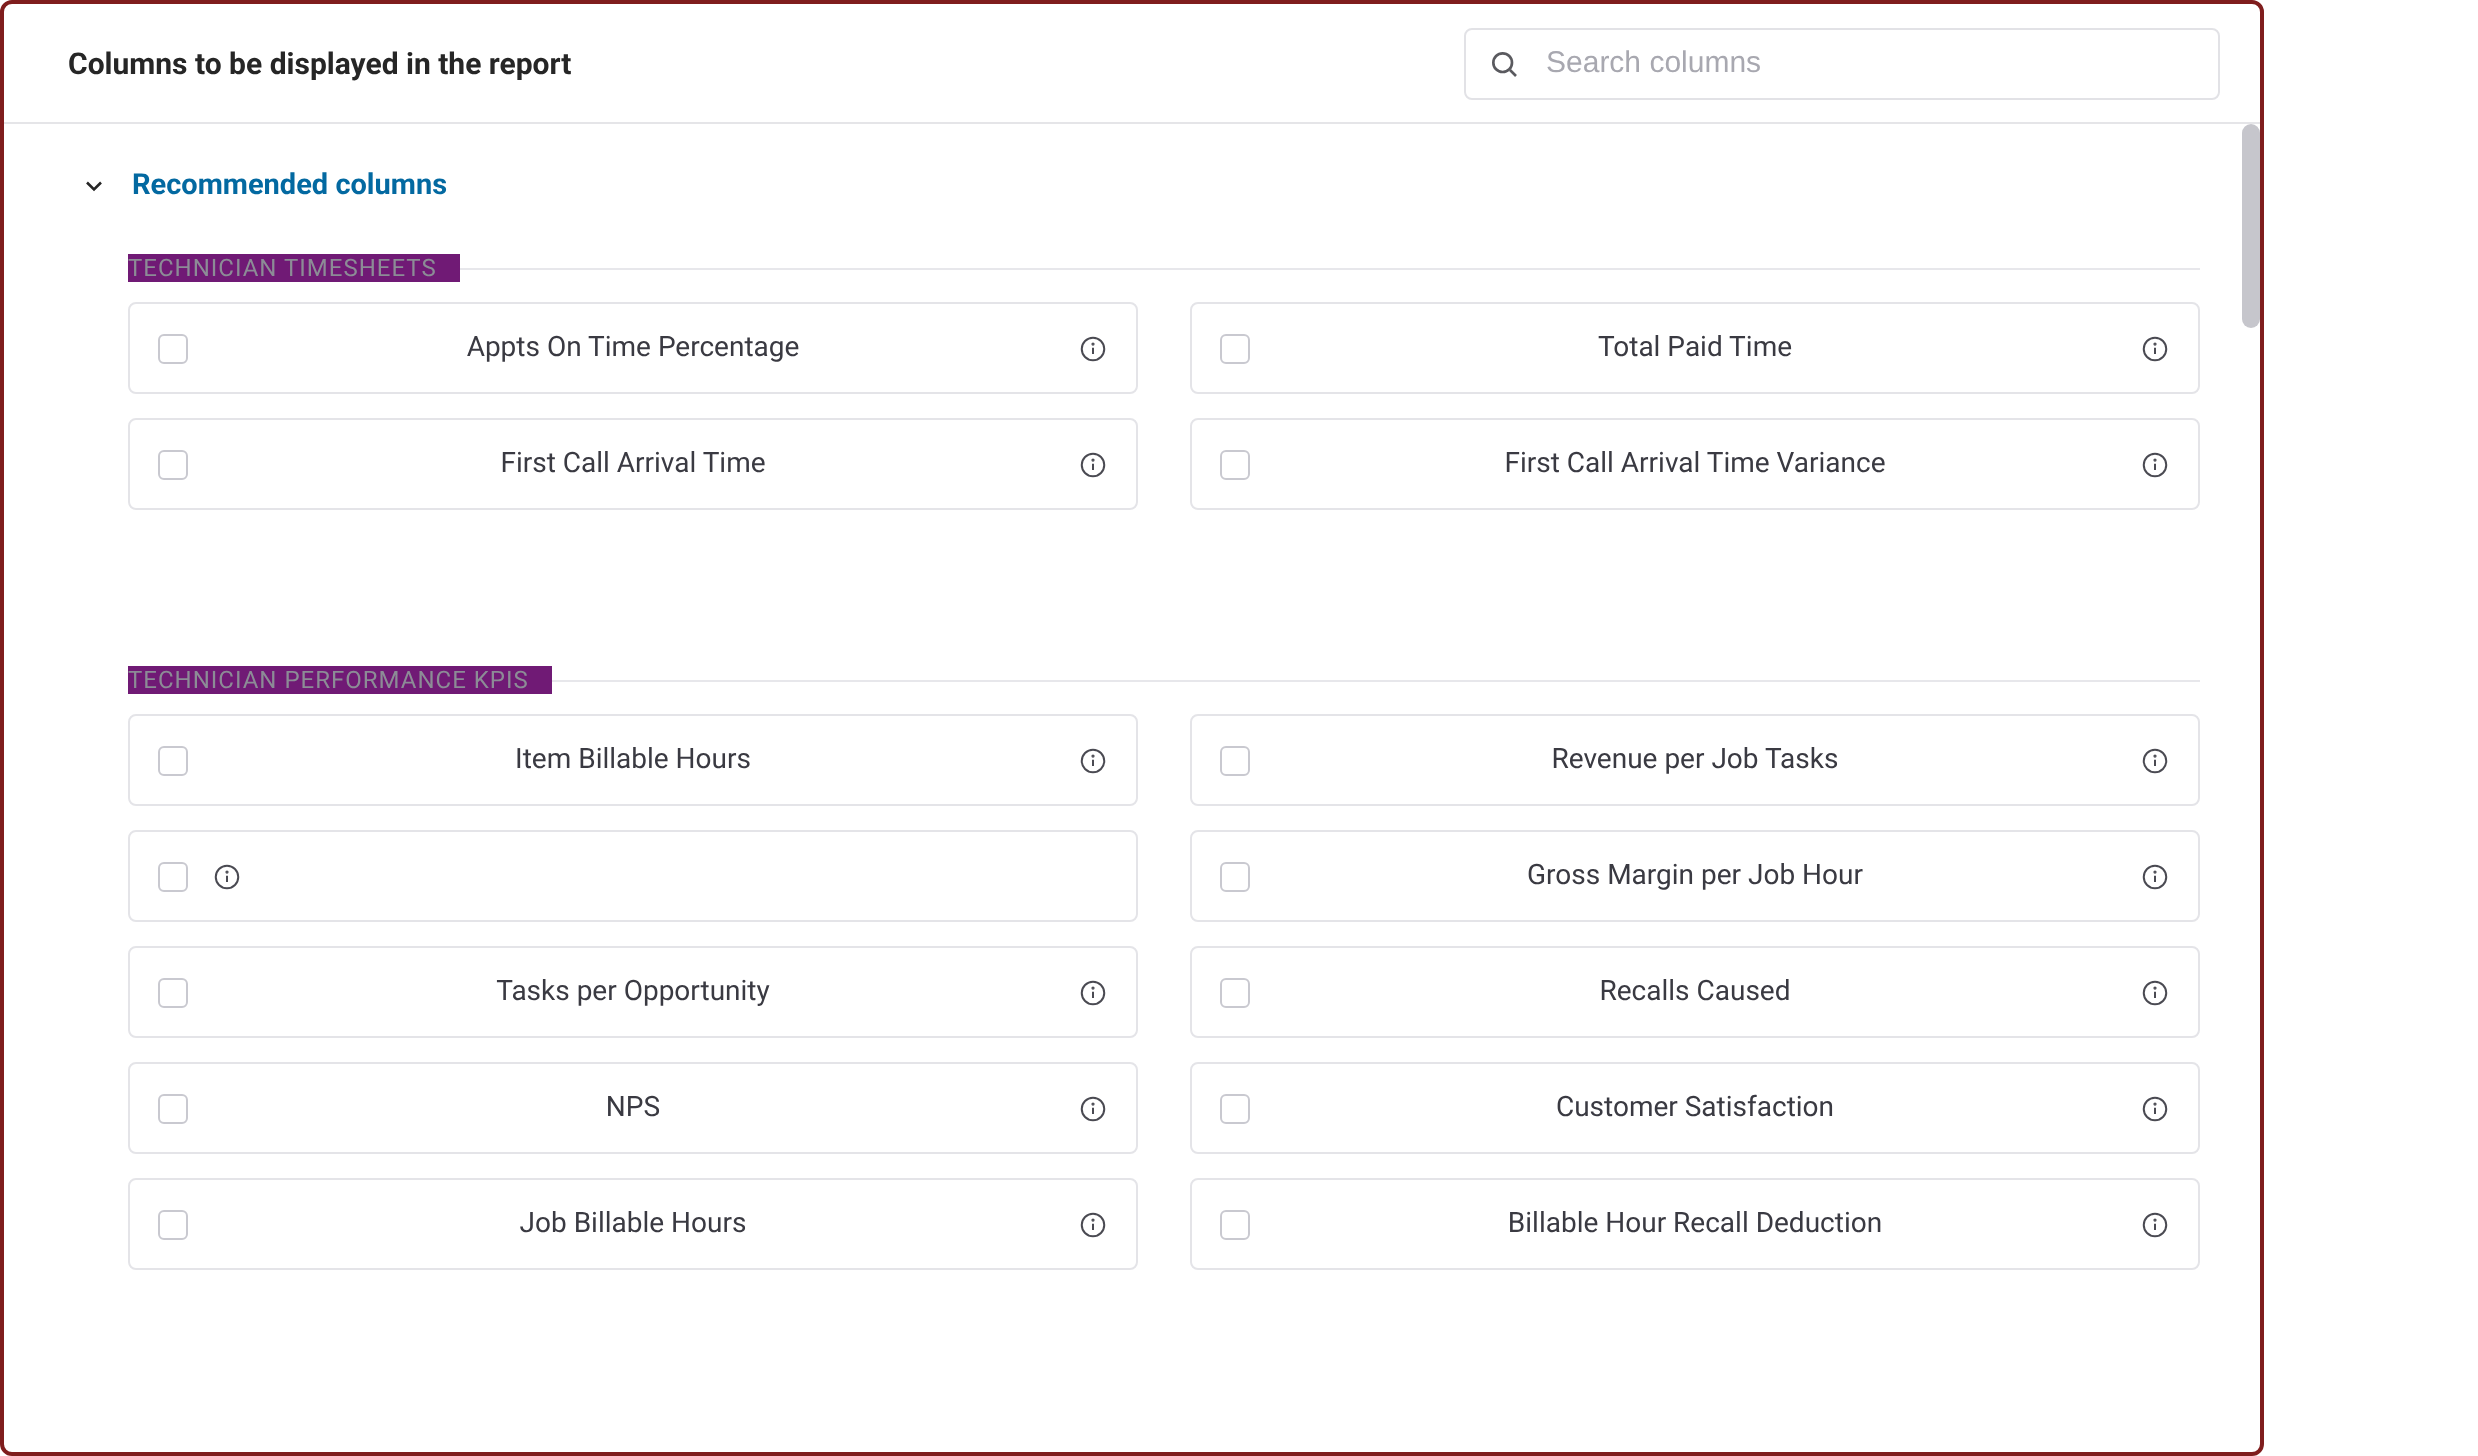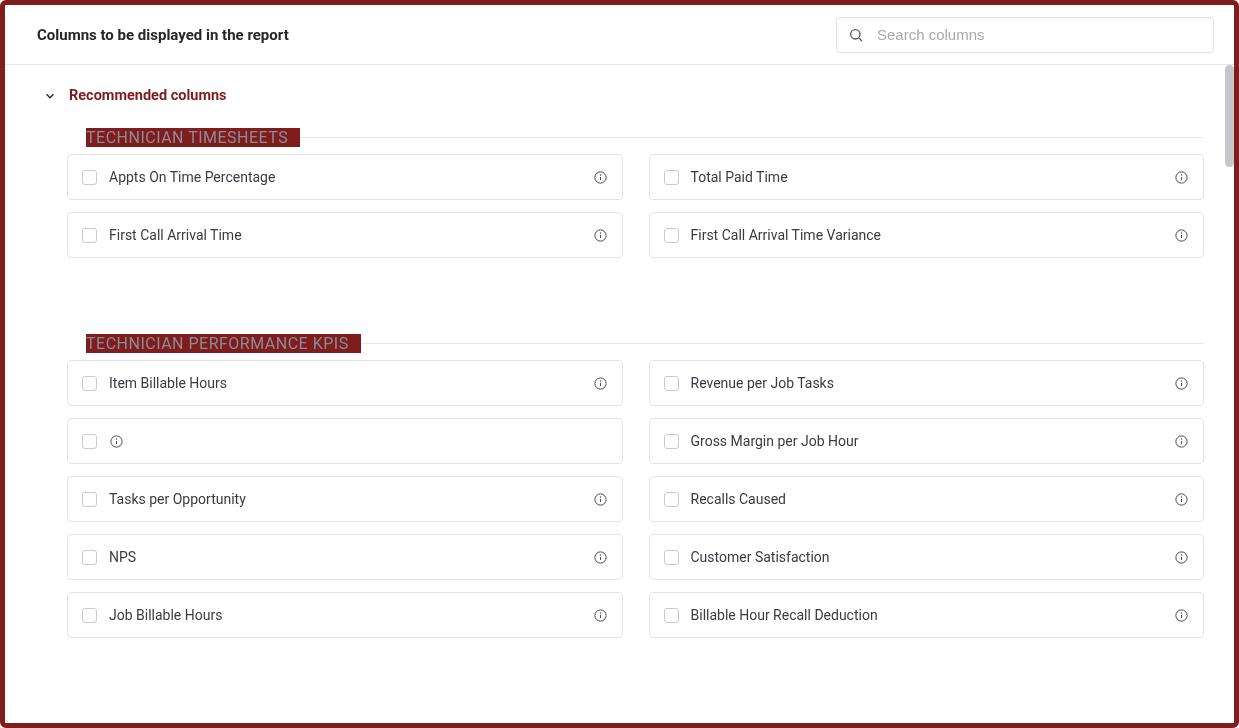--- a/index.html
+++ b/index.html
@@ -4,23 +4,23 @@
 <style>
   * { box-sizing: border-box; }
   body {
     margin: 0;
     padding: 0;
     font-family: -apple-system, BlinkMacSystemFont, "Segoe UI", Roboto, Arial, sans-serif;
     background: #fff;
     color: #2b2b2b;
   }
   .panel {
-    width: 1239px;
+    width: 1132px;
     height: 728px;
-    border: 5px solid #7f1d1d;
+    border: 2px solid #7f1d1d;
     border-radius: 6px;
     position: relative;
     overflow: hidden;
   }
   .header {
     display: flex;
     align-items: center;
     justify-content: space-between;
     padding: 14px 20px 14px 32px;
     height: 60px;
@@ -71,51 +71,51 @@
   .chevron {
     width: 14px;
     height: 14px;
     stroke: #262626;
     stroke-width: 2.2;
     fill: none;
   }
   .section-title {
     font-size: 14.5px;
     font-weight: 700;
-    color: #7f1d1d;
+    color: #0369a1;
   }
   .group {
     padding: 0 30px 6px 62px;
   }
   .group-label-row {
     position: relative;
     margin: 14px 0 10px 0;
     height: 14px;
     display: flex;
     align-items: center;
   }
   .group-label {
-    font-size: 16px;
+    font-size: 12px;
     letter-spacing: 0.5px;
     color: #8c8c96;
-    background: #7f1d1d;
+    background: #701a75;
     padding-right: 12px;
     position: relative;
     z-index: 1;
-    margin-left: 19px;
   }
   .group-label-line {
     flex: 1;
     height: 0;
     border-top: 1px solid #e7e7eb;
   }
   .grid {
     display: grid;
     grid-template-columns: 1fr 1fr;
     gap: 12px 26px;
+    text-align: center;
   }
   .card {
     border: 1px solid #e4e4e8;
     border-radius: 4px;
     height: 46px;
     display: flex;
     align-items: center;
     padding: 0 14px;
     gap: 12px;
     background: #fff;

